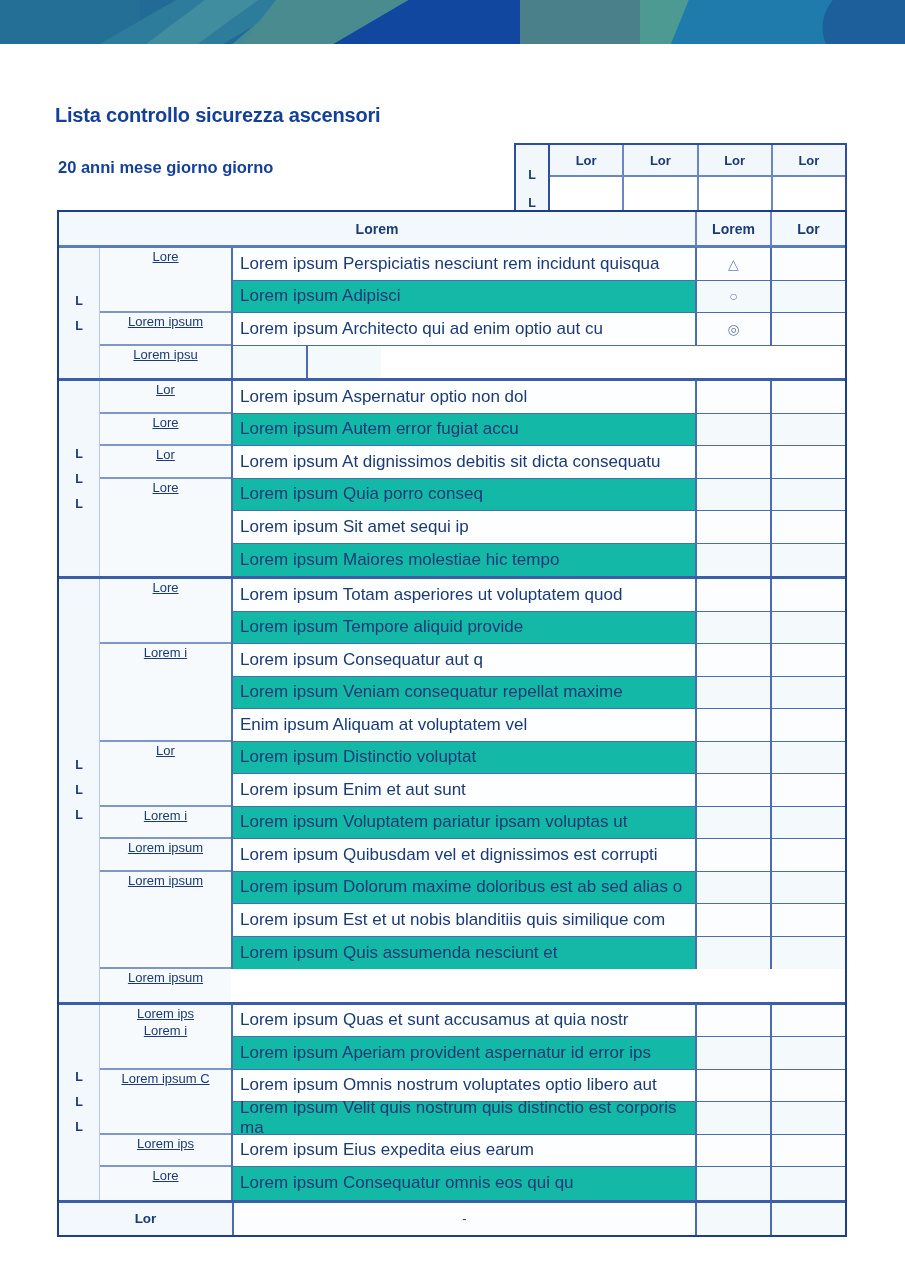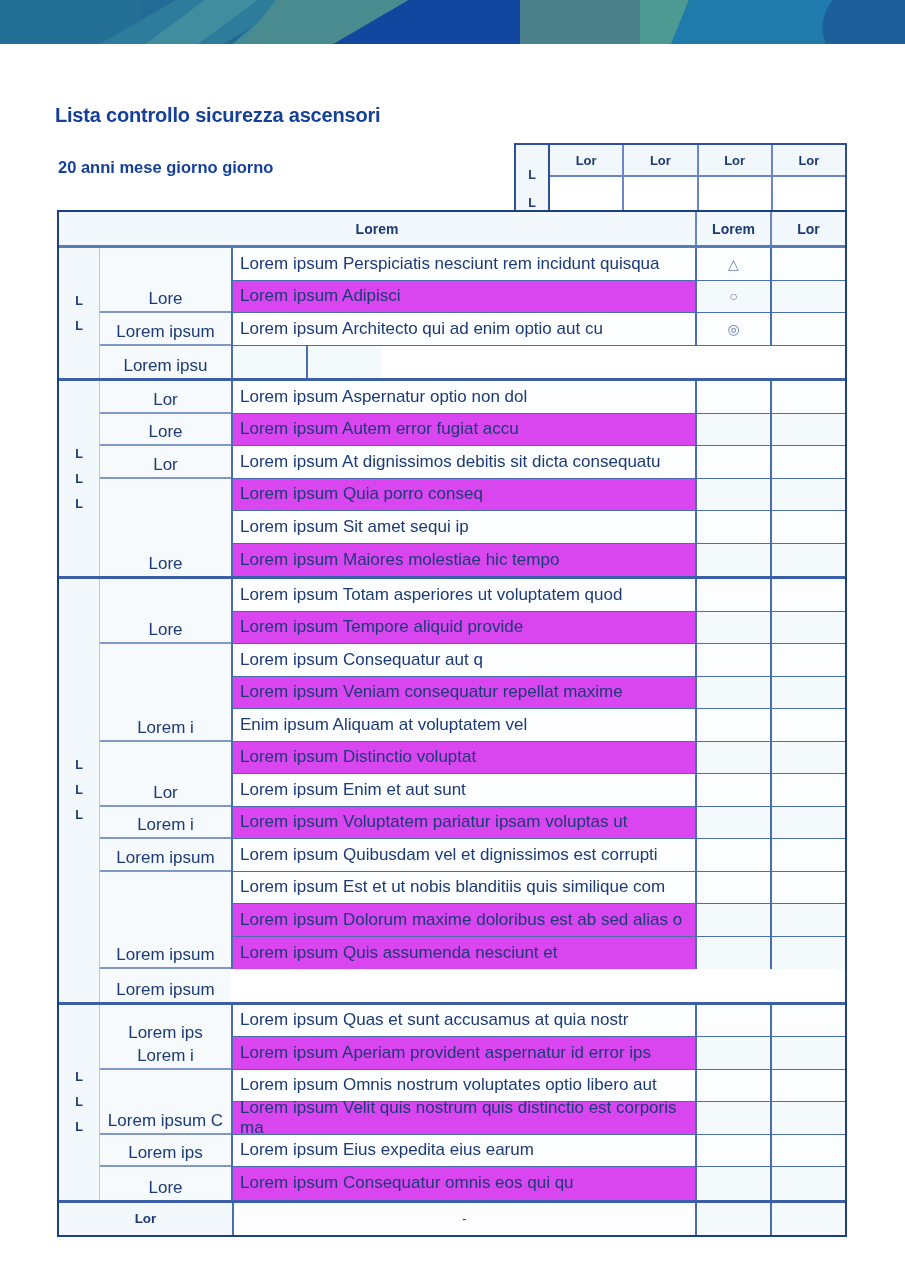--- a/index.html
+++ b/index.html
@@ -128,26 +128,27 @@
     gap:11px;
     font-size:12.5px; font-weight:bold; color:#1b3a76;
     border-right:1px solid #b9c7e0;
   }
   .sec-groups {
     width:131px;
     background:#f6fafd;
     display:flex; flex-direction:column;
   }
   .grp {
-    display:flex; align-items:flex-end; justify-content:center;
+    display:flex; align-items:flex-start; justify-content:center;
     text-align:center;
-    font-size:17px; color:#1b3a76;
+    font-size:13px; color:#1b3a76;
     border-bottom:2px solid #7e97c7;
     padding:0 2px;
     line-height:1.35;
+    text-decoration:underline;
   }
   .grp:last-child { border-bottom:none; }
   .grp .gl { display:block; }
 
   .sec-rows { flex:1; display:flex; flex-direction:column; }
   .row { display:flex; height:32.5px; border-bottom:1px solid #4a6cb0; }
   .row:last-child { border-bottom:none; }
   .row .txt {
     flex:1;
     display:flex; align-items:center;
@@ -157,21 +158,21 @@
     border-left:2px solid #4a6cb0;
     background:#fdfeff;
   }
   .row .chk {
     width:75px;
     border-left:2px solid #4a6cb0;
     display:flex; align-items:center; justify-content:center;
     font-size:13px; color:#6b7fad;
     background:#fbfdfe;
   }
-  .row.alt .txt { background:#d946ef; }
+  .row.alt .txt { background:#14b8a6; }
   .row.alt .chk { background:#f4f9fc; }
 
   .mt-foot { display:flex; height:32px; background:#f3f8fc; }
   .mt-foot .f-label {
     width:173px;
     display:flex; align-items:center; justify-content:center;
     font-size:13.5px; font-weight:bold; color:#1b3a76;
   }
   .mt-foot .f-text {
     flex:1; display:flex; align-items:center; justify-content:center;
@@ -431,27 +432,27 @@
           <div class="row alt">
             <div class="txt">Lorem ipsum Voluptatem pariatur ipsam voluptas ut</div>
             <div class="chk"></div>
             <div class="chk"></div>
           </div>
           <div class="row">
             <div class="txt">Lorem ipsum Quibusdam vel et dignissimos est corrupti</div>
             <div class="chk"></div>
             <div class="chk"></div>
           </div>
+          <div class="row alt">
+            <div class="txt">Lorem ipsum Dolorum maxime doloribus est ab sed alias o</div>
+            <div class="chk"></div>
+            <div class="chk"></div>
+          </div>
           <div class="row">
             <div class="txt">Lorem ipsum Est et ut nobis blanditiis quis similique com</div>
-            <div class="chk"></div>
-            <div class="chk"></div>
-          </div>
-          <div class="row alt">
-            <div class="txt">Lorem ipsum Dolorum maxime doloribus est ab sed alias o</div>
             <div class="chk"></div>
             <div class="chk"></div>
           </div>
           <div class="row alt">
             <div class="txt">Lorem ipsum Quis assumenda nesciunt et</div>
             <div class="chk"></div>
             <div class="chk"></div>
           </div>
         </div>
       </div>

